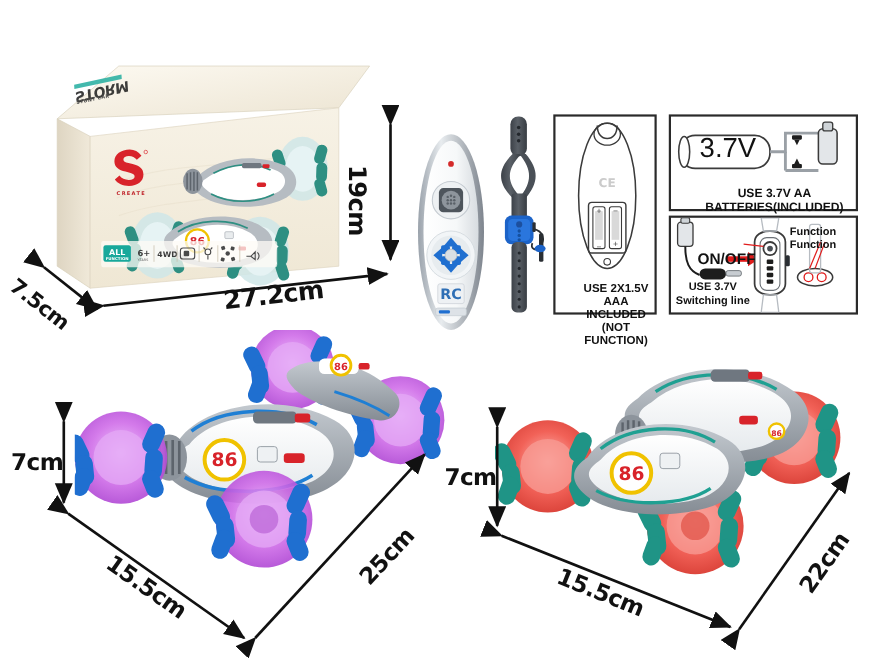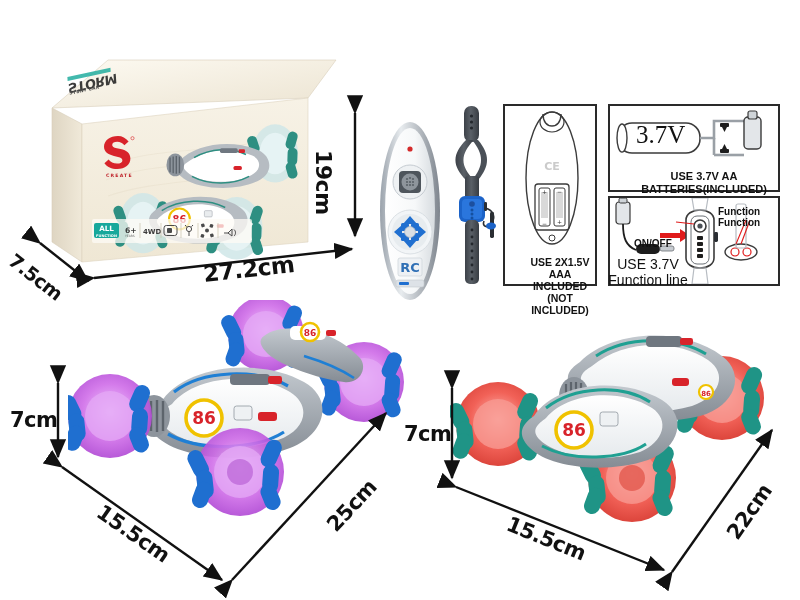--- a/index.html
+++ b/index.html
@@ -374,21 +374,21 @@
       <rect x="51" y="84" width="7" height="26" fill="#d9d9d9"></rect>
       <text x="39.5" y="86" text-anchor="middle" font-size="6" fill="#333" font-family="DejaVu Sans, sans-serif">+</text>
       <text x="54.5" y="116" text-anchor="middle" font-size="6" fill="#333" font-family="DejaVu Sans, sans-serif">+</text>
       <text x="39.5" y="118" text-anchor="middle" font-size="6" fill="#333" font-family="DejaVu Sans, sans-serif">−</text>
       <text x="54.5" y="86" text-anchor="middle" font-size="6" fill="#333" font-family="DejaVu Sans, sans-serif">−</text>
       <circle cx="47" cy="130" r="3" fill="none" stroke="#3b3b3b" stroke-width="1"></circle>
     </svg>
     <div class="panel-caption" style="top:150px; font-size:10.5px;">
       <div>USE 2X1.5V AAA</div>
       <div>INCLUDED</div>
-      <div>(NOT INCLUDED)</div>
+      <div>(NOT FUNCTION)</div>
     </div>
   </div>
 
   <div class="panel" style="left:608px; top:104px; width:172px; height:88px;">
     <svg width="168" height="58" viewBox="0 0 168 58" style="margin:3px auto 0; display:block;">
 
       <rect x="8" y="14" width="82" height="30" rx="14" fill="#fff" stroke="#3b3b3b" stroke-width="1.6"></rect>
       <ellipse cx="12" cy="29" rx="5" ry="14" fill="#fff" stroke="#3b3b3b" stroke-width="1.4"></ellipse>
 
       <path d="M90,29 L104,29 L104,12 L134,12" fill="none" stroke="#9aa0a6" stroke-width="2.6"></path>
@@ -399,21 +399,21 @@
         <path d="M112,18 l5,0 l-2.5,5 z"></path>
         <rect x="110" y="14" width="9" height="4" rx="1"></rect>
         <path d="M112,40 l5,0 l-2.5,-5 z"></path>
         <rect x="110" y="40" width="9" height="4" rx="1"></rect>
       </g>
 
       <rect x="134" y="8" width="17" height="32" rx="4" fill="#e3e6e9" stroke="#3b3b3b" stroke-width="1.4"></rect>
       <rect x="138" y="2" width="9" height="8" rx="2" fill="#cfd4d8" stroke="#3b3b3b" stroke-width="1.2"></rect>
     </svg>
     <div class="panel-caption" style="top:64px; font-size:11px;">USE 3.7V AA BATTERIES(INCLUDED)</div>
-    <div style="position:absolute; left:26px; top:15px; font-family:Liberation Serif, serif;
+    <div style="position:absolute; left:26px; top:15px; font-family:Liberation Sans, sans-serif;
                 font-size:25px; color:#111; letter-spacing:0px;">3.7V</div>
   </div>
 
   <div class="panel" style="left:608px; top:196px; width:172px; height:90px;">
     <svg width="168" height="86" viewBox="0 0 168 86" style="display:block;">
 
       <rect x="6" y="4" width="14" height="22" rx="3" fill="#e3e6e9" stroke="#3b3b3b" stroke-width="1.2"></rect>
       <rect x="9" y="0" width="8" height="5" rx="1.6" fill="#cfd4d8" stroke="#3b3b3b" stroke-width="1"></rect>
       <path d="M13,26 C13,40 16,48 26,52" fill="none" stroke="#1d1d1d" stroke-width="1.8"></path>
 
@@ -443,28 +443,28 @@
 
       <ellipse cx="131" cy="54" rx="16" ry="8" fill="#fff" stroke="#3b3b3b" stroke-width="1.4"></ellipse>
       <circle cx="125" cy="54" r="4" fill="none" stroke="#e01b1b" stroke-width="1.2"></circle>
       <circle cx="137" cy="54" r="4" fill="none" stroke="#e01b1b" stroke-width="1.2"></circle>
       <rect x="126" y="6" width="10" height="44" rx="2" fill="none" stroke="#b7bcc2" stroke-width="1.2"></rect>
 
       <path d="M66,24 L84,26" stroke="#e01b1b" stroke-width="1.1" fill="none"></path>
       <path d="M140,22 L131,46" stroke="#e01b1b" stroke-width="1.1" fill="none"></path>
       <path d="M136,22 L126,46" stroke="#e01b1b" stroke-width="1.1" fill="none"></path>
     </svg>
-    <div class="callout" style="left:24px; top:40px; font-size:10px;">ON/OFF</div>
+    <div class="callout" style="left:24px; top:30px; font-size:14px;">ON/OFF</div>
     <div class="callout" style="left:108px; top:8px; font-size:10px;">
       <span>Function</span><br>
       <span>Function</span>
     </div>
-    <div class="panel-caption" style="top:58px; left:-52px; width:160px; font-size:14px; font-weight:normal;">
+    <div class="panel-caption" style="top:58px; left:-52px; width:160px; font-size:10px; font-weight:bold;">
       <div>USE  3.7V</div>
-      <div>Function line</div>
+      <div>Switching line</div>
     </div>
   </div>
 
   <div style="position:absolute; left:68px; top:300px; width:340px; height:240px;">
     <svg width="340" height="240" viewBox="0 0 340 240">
       <defs>
         <radialGradient id="pWheel" cx="50%" cy="45%" r="60%">
           <stop offset="0%" stop-color="#f0c2ff"></stop>
           <stop offset="55%" stop-color="#cf6ce8"></stop>
           <stop offset="100%" stop-color="#a93fd0"></stop>

